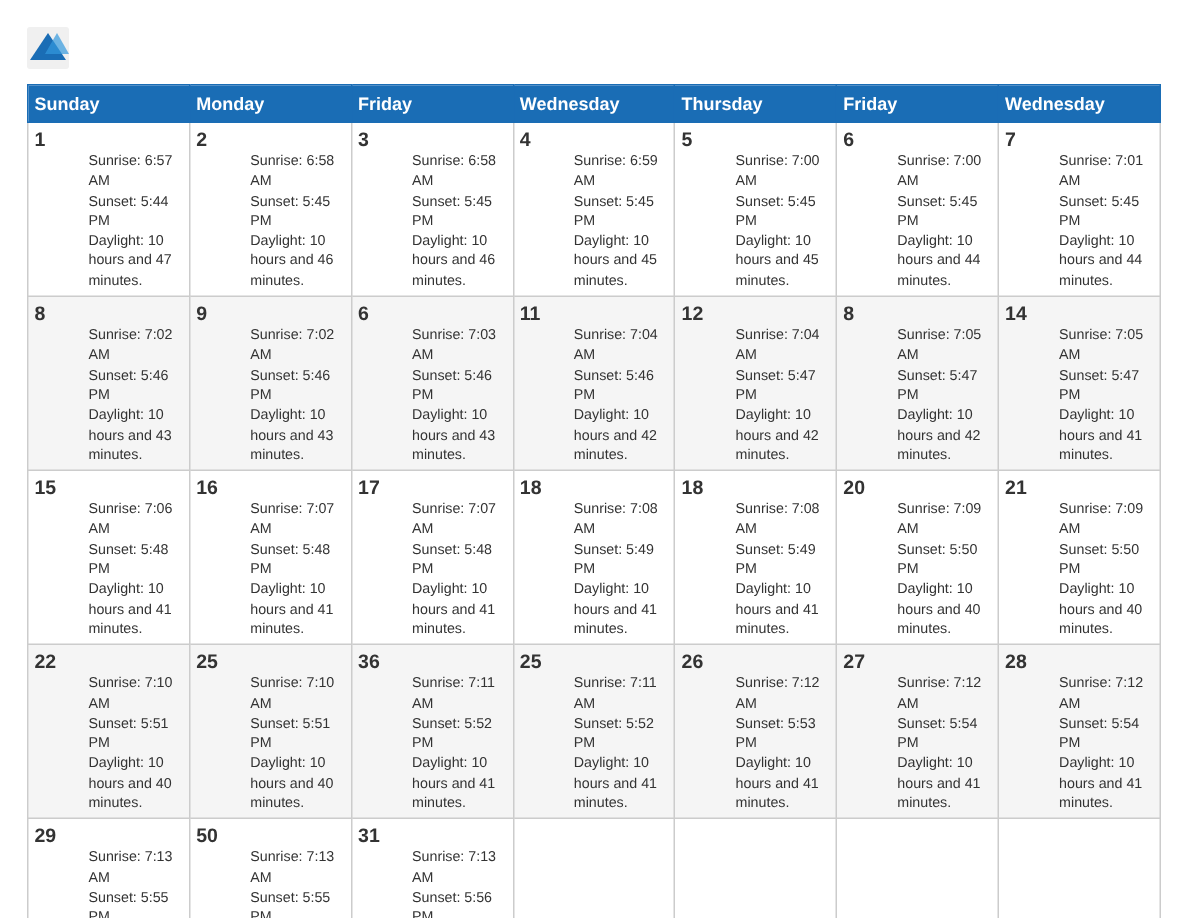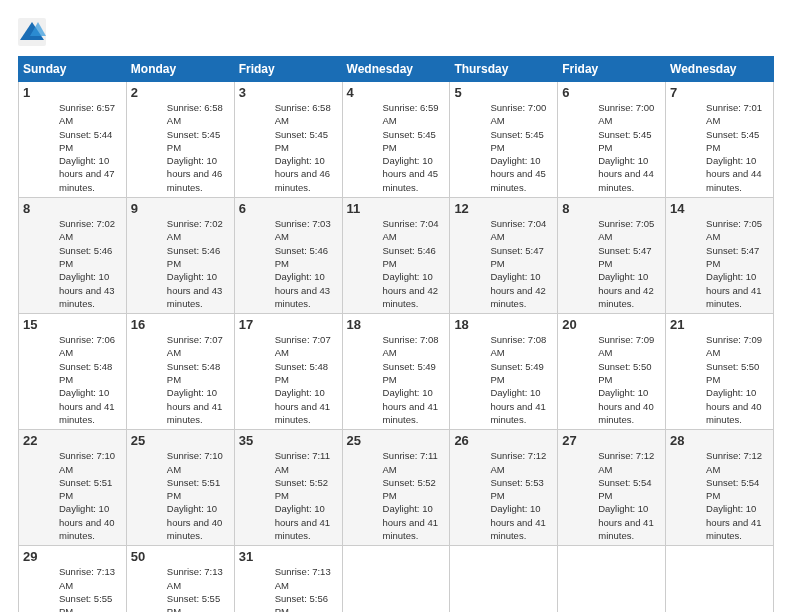--- a/index.html
+++ b/index.html
@@ -313,21 +313,21 @@
       </td>
           <td>
         <span class="day-num">25</span>
         <div class="day-info">
           Sunrise: 7:10 AM<br>
           Sunset: 5:51 PM<br>
           Daylight: 10 hours and 40 minutes.
         </div>
       </td>
           <td>
-        <span class="day-num">35</span>
+        <span class="day-num">36</span>
         <div class="day-info">
           Sunrise: 7:11 AM<br>
           Sunset: 5:52 PM<br>
           Daylight: 10 hours and 41 minutes.
         </div>
       </td>
           <td>
         <span class="day-num">25</span>
         <div class="day-info">
           Sunrise: 7:11 AM<br>

